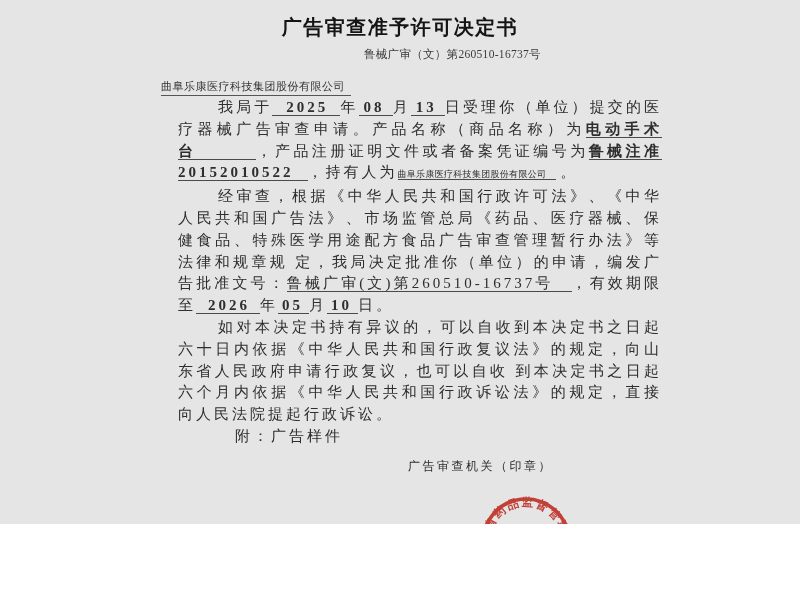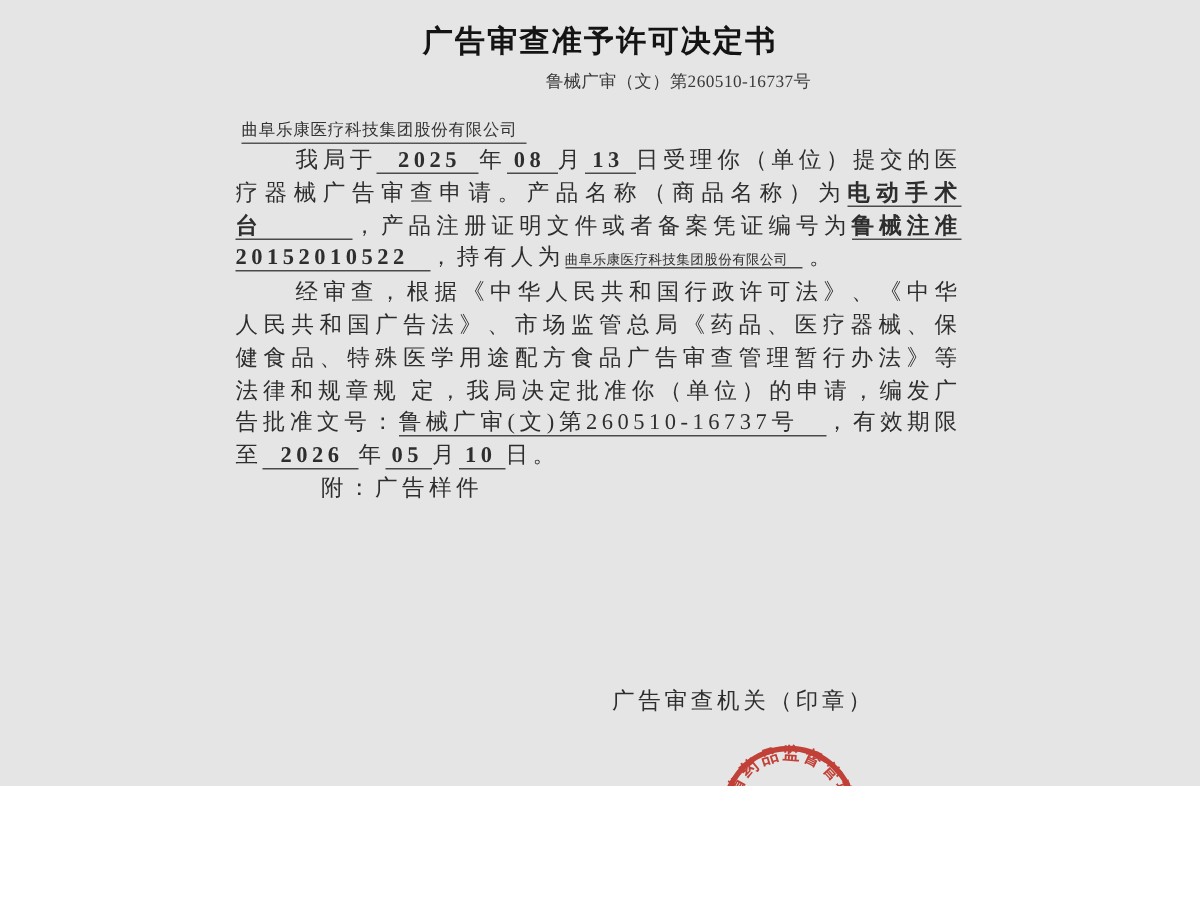--- a/index.html
+++ b/index.html
@@ -12,31 +12,31 @@
     font-size:20px; font-weight:bold; letter-spacing:1.5px; color:#141414;
   }
   .doc-no{
     position:absolute; top:47px; left:364px; font-size:11.5px; letter-spacing:0.3px; color:#3a3a3a;
   }
   .recipient{
     position:absolute; top:79px; left:161px; font-size:11px; color:#333;
     border-bottom:1px solid #555; padding:0 6px 1px 0; letter-spacing:0.5px;
   }
   .body-text{
-    position:absolute; top:97px; left:157px; width:484px;
+    position:absolute; top:97px; left:178px; width:484px;
     font-size:15px; line-height:21.8px; letter-spacing:3px;
     text-align:justify; color:#2e2e2e;
   }
   .para{ margin:0; text-indent:40px; }
   .para.attach{ text-indent:57px; }
   .body-text span.u{ border-bottom:1px solid #4a4a4a; }
   .body-text span.b{ font-weight:bold; }
   .body-text span.small{ font-size:9px; letter-spacing:0.3px; }
   .issuer{
-    position:absolute; top:458px; left:408px; font-size:15px; letter-spacing:2.5px; color:#2e2e2e;text-align:center;
+    position:absolute; top:458px; left:408px; font-size:12px; letter-spacing:2.5px; color:#2e2e2e;text-align:center;
   }
   .issue-date{
     position:absolute; top:484px; left:392px; font-size:14.5px; letter-spacing:1.5px; color:#2e2e2e;margin-top:48px;
   }
   .issue-date span.u{ border-bottom:1px solid #4a4a4a; }
   .seal{
     position:absolute; left:462px; top:478px; width:128px; height:128px;
     transform:rotate(-7deg); mix-blend-mode:multiply; opacity:0.92;
   }
 </style>
@@ -47,20 +47,21 @@
 
   <div class="title">广告审查准予许可决定书</div>
 
   <div class="doc-no">鲁械广审（文）第260510-16737号</div>
 
   <div class="recipient">曲阜乐康医疗科技集团股份有限公司</div>
 
   <div class="body-text">
     <p class="para"><span>我局于</span><span class="u b" style="padding-left: 14px; padding-right: 12px;">2025</span><span>年</span><span class="u b" style="padding-left: 5px; padding-right: 8px;">08</span><span>月</span><span class="u b" style="padding-left: 5px; padding-right: 8px;">13</span><span>日受理你（单位）提交的医疗器械广告审查申请。产品名称（商品名称）为</span><span class="u b" style="padding-right: 60px;">电动手术台</span><span>，产品注册证明文件或者备案凭证编号为</span><span class="u b" style="padding-right: 14px;">鲁械注准20152010522</span><span>，持有人为</span><span class="u small" style="padding-right: 10px;">曲阜乐康医疗科技集团股份有限公司</span><span style="padding-left: 4px;">。</span></p>
     <p class="para"><span>经审查，根据《中华人民共和国行政许可法》、《中华人民共和国广告法》、市场监管总局《药品、医疗器械、保健食品、特殊医学用途配方食品广告审查管理暂行办法》等法律和规章规 定，我局决定批准你（单位）的申请，编发广告批准文号：</span><span class="u" style="padding-right: 18px;">鲁械广审(文)第260510-16737号</span><span>，有效期限至</span><span class="u b" style="padding-left: 12px; padding-right: 10px;">2026</span><span>年</span><span class="u b" style="padding-left: 4px; padding-right: 6px;">05</span><span>月</span><span class="u b" style="padding-left: 4px; padding-right: 6px;">10</span><span>日。</span></p>
+    <p class="para"><span>如对本决定书持有异议的，可以自收到本决定书之日起六十日内依据《中华人民共和国行政复议法》的规定，向山东省人民政府申请行政复议，也可以自收 到本决定书之日起六个月内依据《中华人民共和国行政诉讼法》的规定，直接向人民法院提起行政诉讼。</span></p>
     <p class="para attach">附：广告样件</p>
   </div>
 
   <div class="issuer">广告审查机关（印章）</div>
 
   <div class="issue-date"><span class="u" style="padding-left: 16px; padding-right: 14px;">2025</span><span>年</span><span class="u" style="padding-left: 3px; padding-right: 4px;">08</span><span>月</span><span class="u" style="padding-left: 3px; padding-right: 4px;">14</span><span>日</span></div>
 
   <svg class="seal" viewBox="-64 -64 128 128" xmlns="http://www.w3.org/2000/svg">
     <defs>
       <path id="sealTopArc" d="M -33.5 13 A 36 36 0 1 1 33.5 13" fill="none"></path>

